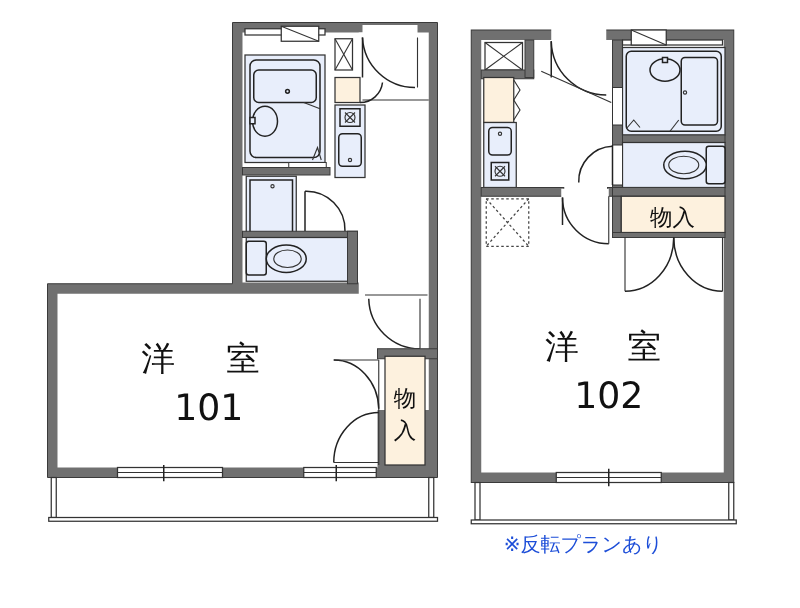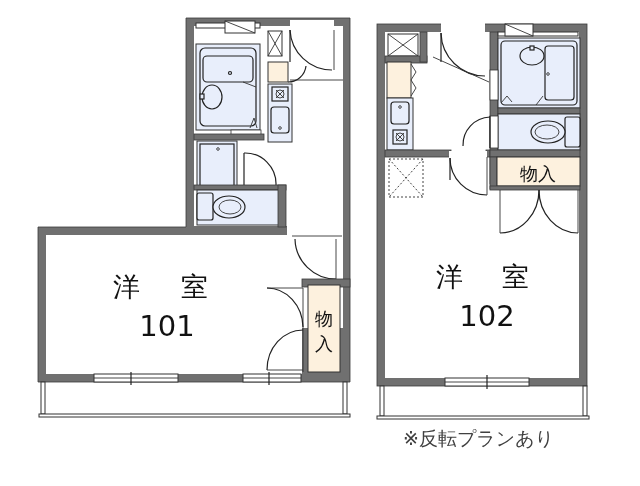--- a/index.html
+++ b/index.html
@@ -10,21 +10,21 @@
     .wet { fill: #e8eefb; stroke: #333; stroke-width: 1; }
     .fixture { fill: #e8eefb; stroke: #222; stroke-width: 1.2; }
     .storage { fill: #fdf1de; stroke: #333; stroke-width: 1; }
     .line { fill: none; stroke: #222; stroke-width: 1.2; }
     .thin { fill: none; stroke: #333; stroke-width: 0.9; }
     .win { fill: #ffffff; stroke: #333; stroke-width: 1; }
     .dash { fill: none; stroke: #444; stroke-width: 1; stroke-dasharray: 2 2; }
     .label-room { font-family: "DejaVu Sans", sans-serif; font-size: 27px; fill: #111; }
     .label-num { font-family: "DejaVu Sans", sans-serif; font-size: 29px; fill: #111; }
     .label-sm { font-family: "DejaVu Sans", sans-serif; font-size: 18px; fill: #111; }
-    .note { position: absolute; left: 403px; top: 426px; font-size: 19px; color: #404040; white-space: nowrap; }
+    .note { position: absolute; left: 403px; top: 426px; font-size: 16px; color: #1d4ed8; white-space: nowrap; }
   </style>
 </head>
 <body>
 
 <svg id="plan" viewBox="0 0 640 486" xmlns="http://www.w3.org/2000/svg">
 
   <g>
 
     <path class="wall" d="M186,18 L350,18 L350,382 L38,382 L38,227 L186,227 Z"></path>
 

